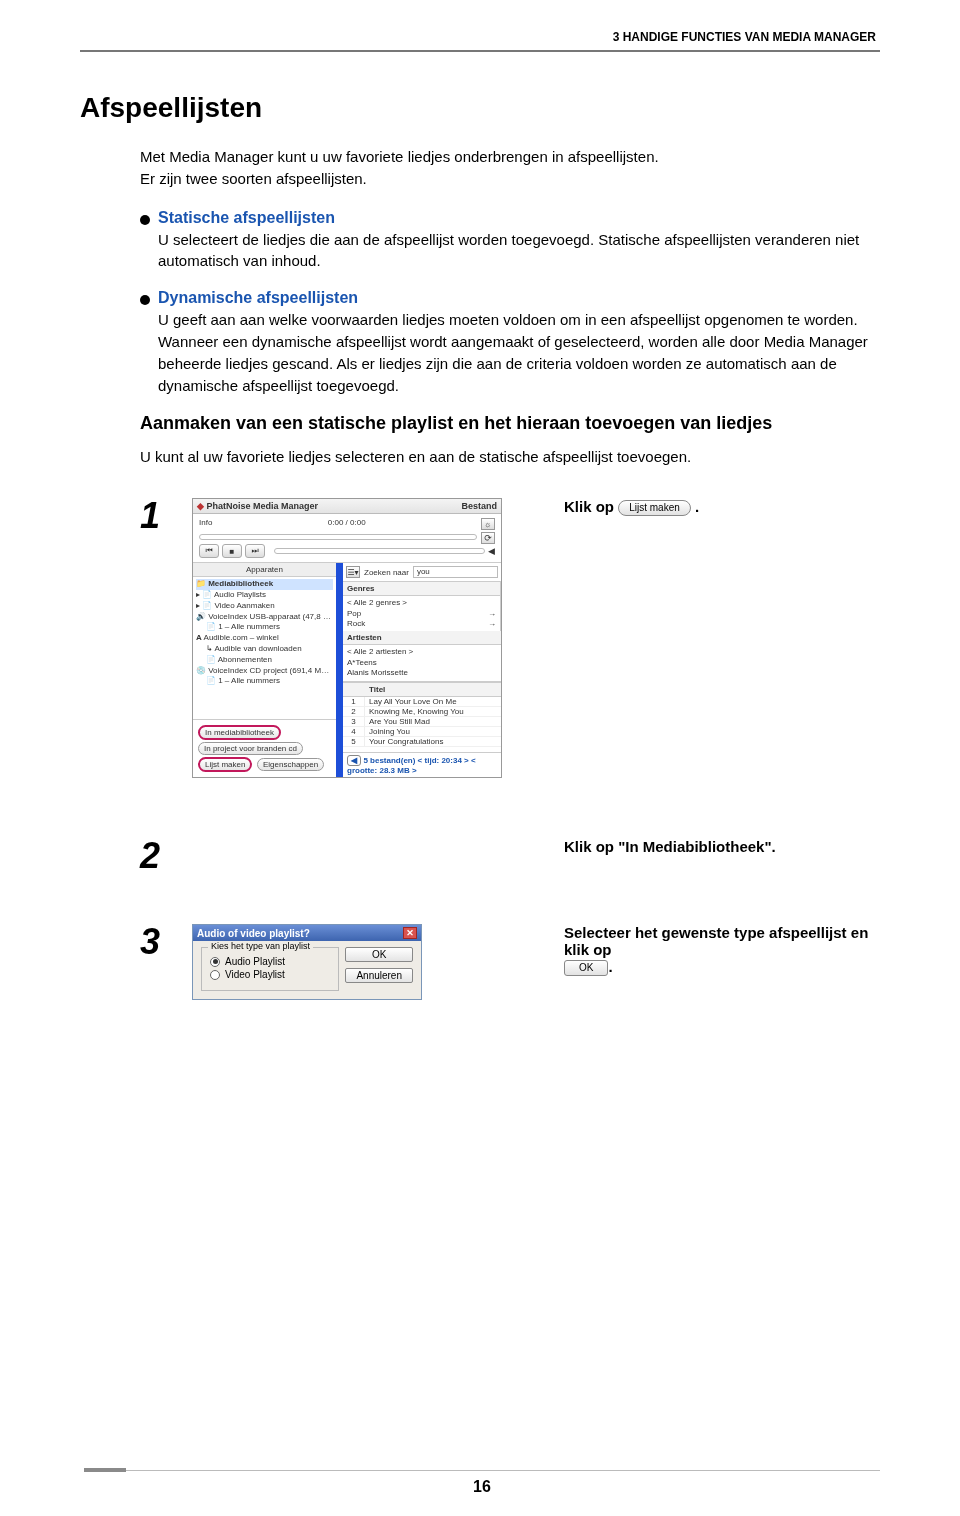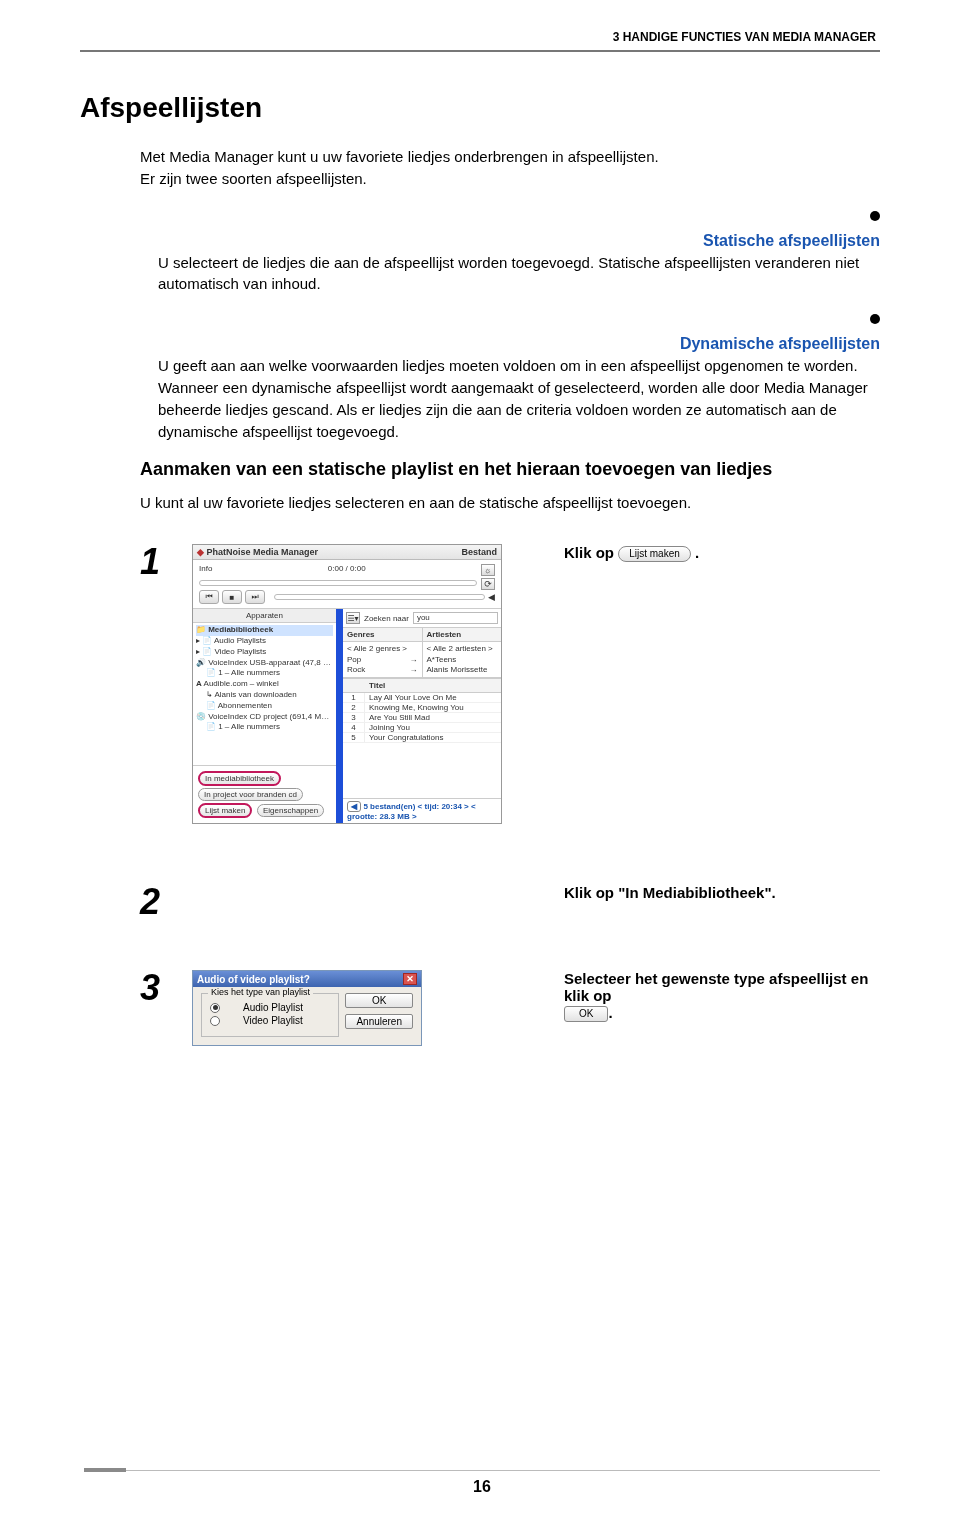--- a/index.html
+++ b/index.html
@@ -36,23 +36,22 @@
     margin: 0 0 22px 0;
   }
   .indent {
     padding-left: 60px;
     font-size: 15px;
     line-height: 1.45;
   }
   .para { margin-bottom: 16px; }
   .bullet-row {
     display: flex;
-    align-items: flex-end;
+    align-items: center;
     gap: 8px;
-    flex-direction: column;
   }
   .dot {
     width: 10px; height: 10px;
     background: #000;
     border-radius: 50%;
     margin-top: 5px;
     flex: 0 0 auto;
   }
   .bullet-title {
     color: #1a55b0;
@@ -125,21 +124,21 @@
   .sidebar-hd { text-align:center; font-size:8px; padding:2px; border-bottom:1px solid #ccc; background:#eee;}
   .tree { padding:2px 3px; font-size:8px; line-height:1.35; flex:1; overflow:hidden;}
   .tree .row { white-space:nowrap; overflow:hidden; text-overflow:ellipsis;}
   .tree .sub { padding-left: 10px;}
   .btns-bottom { padding:4px; border-top:1px solid #ccc;}
   .mini-btn { display:inline-block; border:1px solid #999; border-radius:8px; padding:1px 5px; font-size:8px; background:linear-gradient(#fff,#e6e6e6); margin:1px;}
   .mark { border:2px solid #c2185b; border-radius:10px;}
   .main { flex:1; display:flex; flex-direction:column; background:#fff;}
   .search-row { display:flex; align-items:center; gap:4px; padding:3px; border-bottom:1px solid #ccc; font-size:8px;}
   .search-input { flex:1; height:12px; border:1px solid #bbb; background:#fff;}
-  .grid2 { display:flex; border-bottom:1px solid #ccc;}
+  .grid2 { display:flex; border-bottom:1px solid #ccc;flex-direction:column;}
   .grid2 > div { flex:1; border-right:1px solid #ccc; padding:0;}
   .grid2 > div:last-child { border-right:none;}
   .col-hd { font-size:8px; padding:2px 4px; border-bottom:1px solid #ccc; background:#f3f3f3; font-weight:bold;}
   .col-body { font-size:8px; padding:2px 4px; line-height:1.3;}
   .tbl { font-size:8px;}
   .tbl .col-hd { border-top:1px solid #ccc;}
   .tbl-row { display:flex; border-bottom:1px solid #f0f0f0;}
   .tbl-row > div:first-child { width:22px; text-align:center; border-right:1px solid #eee;}
   .tbl-row > div:last-child { flex:1; padding-left:4px;}
   .status { font-size:8px; padding:2px 4px; border-top:1px solid #ccc; color:#1a55b0; font-weight:bold;}
@@ -177,21 +176,21 @@
     width:14px; height:12px; background:#d9534f; border:1px solid #a02622;
     display:flex; align-items:center; justify-content:center; color:#fff; font-size:9px; line-height:1;
   }
   .dialog-body {
     display:flex; gap:6px; padding:6px 8px 8px 8px;
   }
   .fieldset {
     border:1px solid #bbb; padding:6px 8px 8px 8px; position:relative; flex:1;
   }
   .legend { position:absolute; top:-7px; left:6px; background:#efece6; padding:0 3px; font-size:9px;}
-  .radio-row { display:flex; align-items:center; gap:23px; font-size:10px; margin:2px 0;}
+  .radio-row { display:flex; align-items:center; gap:5px; font-size:10px; margin:2px 0;}
   .radio { width:10px; height:10px; border:1px solid #666; border-radius:50%; background:#fff; display:inline-flex; align-items:center; justify-content:center;}
   .radio .dotfill { width:5px; height:5px; background:#333; border-radius:50%;}
   .dlg-btns { display:flex; flex-direction:column; gap:6px;}
   .dlg-btn { border:1px solid #888; background:linear-gradient(#fff,#e4e4e4); padding:1px 10px; font-size:10px; border-radius:2px; text-align:center;}
 
   .footer {
     position:absolute; bottom:20px; left:4px; right:0;
   }
   .footer-rule {
     margin: 0 80px 6px 80px;
@@ -259,25 +258,25 @@
             <div class="pbar"></div>
             <span>◀</span>
           </div>
         </div>
         <div class="body-row">
           <div class="sidebar">
             <div class="sidebar-hd">Apparaten</div>
             <div class="tree">
               <div class="row" style="background:#cfe3ff;font-weight:bold;">📁 <span>Mediabibliotheek</span></div>
               <div class="row">▸ 📄 <span>Audio Playlists</span></div>
-              <div class="row">▸ 📄 <span>Video Playlists</span></div>
+              <div class="row">▸ 📄 <span>Video Aanmaken</span></div>
               <div class="row">🔊 <span>VoiceIndex USB-apparaat (47,8 MB Vrij )</span> &nbsp;💾⏏</div>
               <div class="row sub">📄 <span>1 – Alle nummers</span></div>
               <div class="row"><b>A</b> <span>Audible.com – winkel</span></div>
-              <div class="row sub">↳ <span>Alanis van downloaden</span></div>
+              <div class="row sub">↳ <span>Audible van downloaden</span></div>
               <div class="row sub">📄 <span>Abonnementen</span></div>
               <div class="row">💿 <span>VoiceIndex CD project (691,4 MB Vrij )</span></div>
               <div class="row sub">📄 <span>1 – Alle nummers</span></div>
             </div>
             <div class="btns-bottom">
               <span class="mini-btn mark">In mediabibliotheek</span><br>
               <span class="mini-btn">In project voor branden cd</span><br>
               <span class="mini-btn mark">Lijst maken</span>
               <span class="mini-btn">Eigenschappen</span>
             </div>

